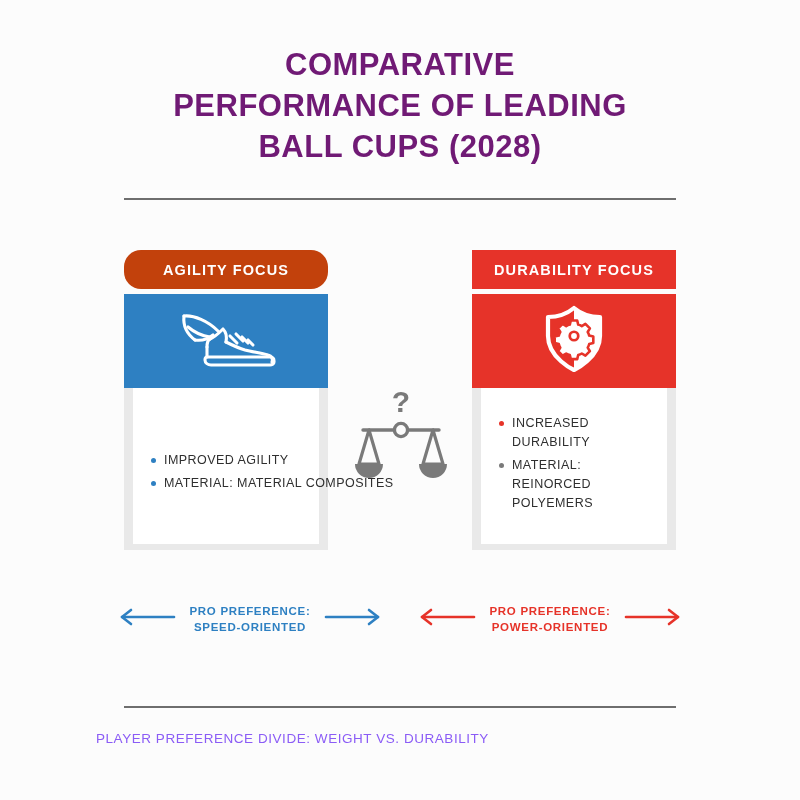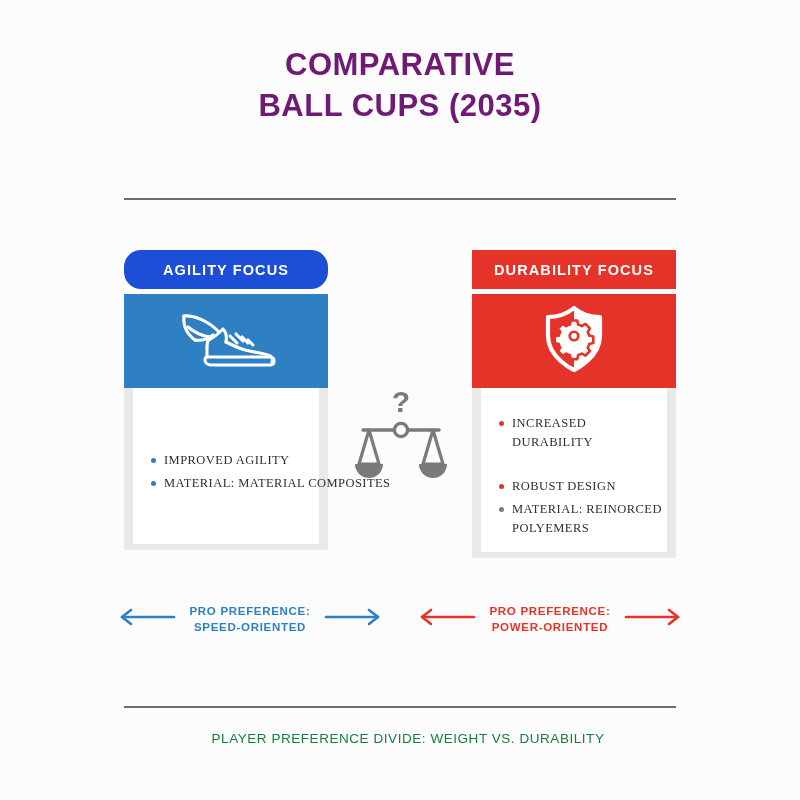--- a/index.html
+++ b/index.html
@@ -63,21 +63,20 @@
   
   .col-body {
     background:#e9e9e9;
     padding:0 9px 6px 9px;
     min-height:162px;
   }
   .col-card {
     background:#ffffff;
     min-height:156px;
     padding:38px 0 10px 0;
-    font-family:Liberation Serif, serif;
   }
 
   .bullets { list-style:none; }
   .bullet {
     display:flex;
     align-items:flex-start;
     font-size:12.5px;
     letter-spacing:0.45px;
     line-height:19px;
     color:#2f2f2f;
@@ -120,40 +119,41 @@
     font-weight:bold;
     letter-spacing:0.7px;
     line-height:16px;
     white-space:nowrap;
     padding:0 6px;
   }
 
   
   .footer {
     position:absolute;
-    left:108px; top:731px; width:600px;
-    text-align:center;
+    left:96px; top:731px; width:600px;
+    text-align:left;
     font-size:13.5px;
     letter-spacing:0.55px;
-    color:#15803d;
+    color:#8b5cf6;
     white-space:nowrap;
   }
 </style>
 </head>
 <body>
 
 <div class="title-block">
   <div class="title-line">COMPARATIVE</div>
-  <div class="title-line">BALL CUPS (2035)</div>
+  <div class="title-line">PERFORMANCE OF LEADING</div>
+  <div class="title-line">BALL CUPS (2028)</div>
 </div>
 
 <div class="rule rule-top"></div>
 
 <div class="column col-left">
-  <div class="col-header" style="background: #1d4ed8; border-radius: 17px;">
+  <div class="col-header" style="background: #c2410c; border-radius: 17px;">
     <span>AGILITY FOCUS</span>
   </div>
   <div class="col-icon" style="background: rgb(46, 128, 194);">
     <span>
       <svg width="104" height="64" viewBox="0 0 104 64" fill="none" stroke="#ffffff" stroke-width="3.1" stroke-linecap="round" stroke-linejoin="round">
 
         <path d="M10 9 C20 8 34 14 44 24"></path>
         <path d="M10 9 C9 18 13 27 21 33"></path>
         <path d="M21 33 C27 34 34 32 39 28"></path>
         <path d="M14 20 C20 25 28 29 36 30"></path>
@@ -208,24 +208,20 @@
       </svg>
     </span>
   </div>
   <div class="col-body">
     <div class="col-card" style="padding-top:26px">
       <ul class="bullets">
         <li class="bullet wrap" style="padding-right:34px">
           <span class="dot" style="background:#e63329"></span>
           <span class="bullet-text">INCREASED DURABILITY</span>
         </li>
-        <li class="bullet gap">
-          <span class="dot" style="background:#e63329"></span>
-          <span class="bullet-text">ROBUST DESIGN</span>
-        </li>
         <li class="bullet wrap" style="padding-right:4px">
           <span class="dot" style="background:#7a7a7a"></span>
           <span class="bullet-text">MATERIAL: REINORCED POLYEMERS</span>
         </li>
       </ul>
     </div>
   </div>
 </div>
 
 <div class="center-scale">

